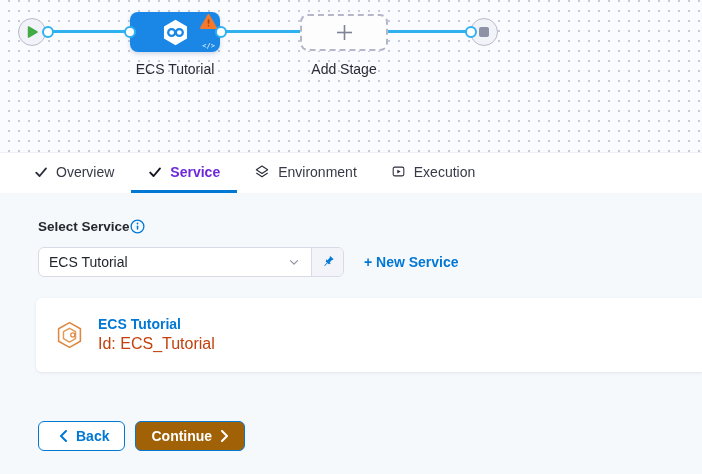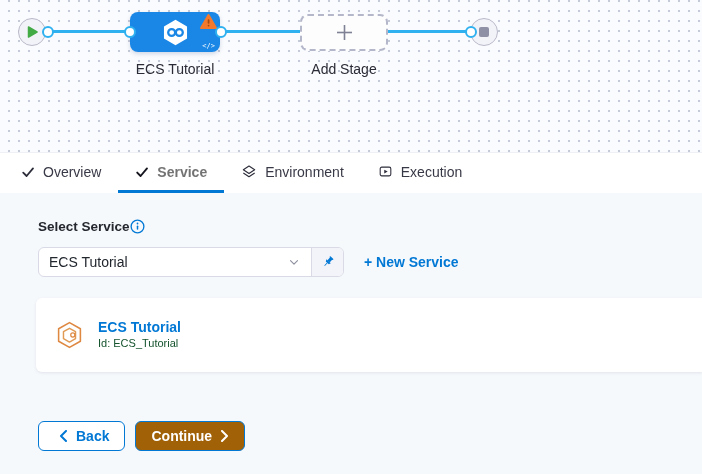--- a/index.html
+++ b/index.html
@@ -26,25 +26,25 @@
     font-family:"DejaVu Sans Mono", monospace; font-size:7px; opacity:.95; }
   .add-stage { position:absolute; left:300px; top:14px; width:88px; height:37px;
     border-radius:8px; border:2px dashed #b4b6c9; background:#fdfdfe; z-index:2;
     display:flex; align-items:center; justify-content:center; cursor:pointer; }
   .end-square { width:10px; height:10px; background:#8e90a5; border-radius:2px; }
   .node-label { position:absolute; top:61px; transform:translateX(-50%);
     font-size:14px; color:#2a2b36; white-space:nowrap; z-index:2; }
 
   
   .tabbar { display:flex; align-items:stretch; height:41px; background:#fff;
-    padding-left:4px; border-top:1px solid #eef0f5; }
+    padding-left:17px; border-top:1px solid #eef0f5; }
   .tab { display:flex; align-items:center; gap:8px; padding:0 17px;
     font-size:14px; color:#383946; cursor:pointer;
     border-bottom:3px solid transparent; }
-  .tab.active { font-weight:700; color:#737373; border-bottom-color:#0278d5; }
+  .tab.active { font-weight:700; color:#6d28d9; border-bottom-color:#0278d5; }
   .tab svg { flex:0 0 auto; }
 
   
   .content { position:relative; width:702px; height:281px; background:#f6f9fc; }
   .label-row { display:flex; align-items:center; 
     padding-top:26px; margin-left:38px; }
   .field-label { font-size:13.5px; font-weight:700; color:#24272e; }
   .input-row { display:flex; align-items:center; margin-left:38px; margin-top:13px; }
   .select-group { display:flex; width:306px; height:30px; background:#fff;
     border:1px solid #d9dae6; border-radius:6px; overflow:hidden; }
@@ -52,21 +52,21 @@
     padding:0 10px; font-size:14px; color:#22272e; cursor:pointer; }
   .pin-btn { width:32px; border-left:1px solid #d9dae6; background:#f3f4f9;
     display:flex; align-items:center; justify-content:center; cursor:pointer; }
   .new-service { margin-left:20px; font-size:14px; font-weight:700;
     color:#0278d5; text-decoration:none; cursor:pointer; }
   .service-card { margin-top:21px; margin-left:36px; height:74px;
     width:calc(100% - 36px); background:#fff; border-radius:6px 0 0 6px;
     box-shadow:0 1px 3px rgba(96,97,112,.14); display:flex; align-items:center;
     padding-left:20px; gap:15px; cursor:pointer; }
   .card-title { font-size:14px; font-weight:700; color:#0278d5; line-height:1.3; }
-  .card-id { font-size:11px; color:#14532d; line-height:1.4; }
+  .card-id { font-size:16px; color:#c2410c; line-height:1.4; }
   .footer-row { display:flex; align-items:center; gap:10px;
     margin-left:38px; margin-top:49px; }
   .btn { height:30px; border-radius:6px; font-size:14px; font-weight:700;
     display:inline-flex; align-items:center; gap:8px; padding:0 15px;
     cursor:pointer; font-family:"Liberation Sans", sans-serif; }
   .btn-back { background:#fff; border:1px solid #0278d5; color:#0278d5;padding-left:20px; }
   .btn-continue { background:#a16207; border:1px solid #0278d5; color:#fff; }
 </style>
 </head>
 <body>

